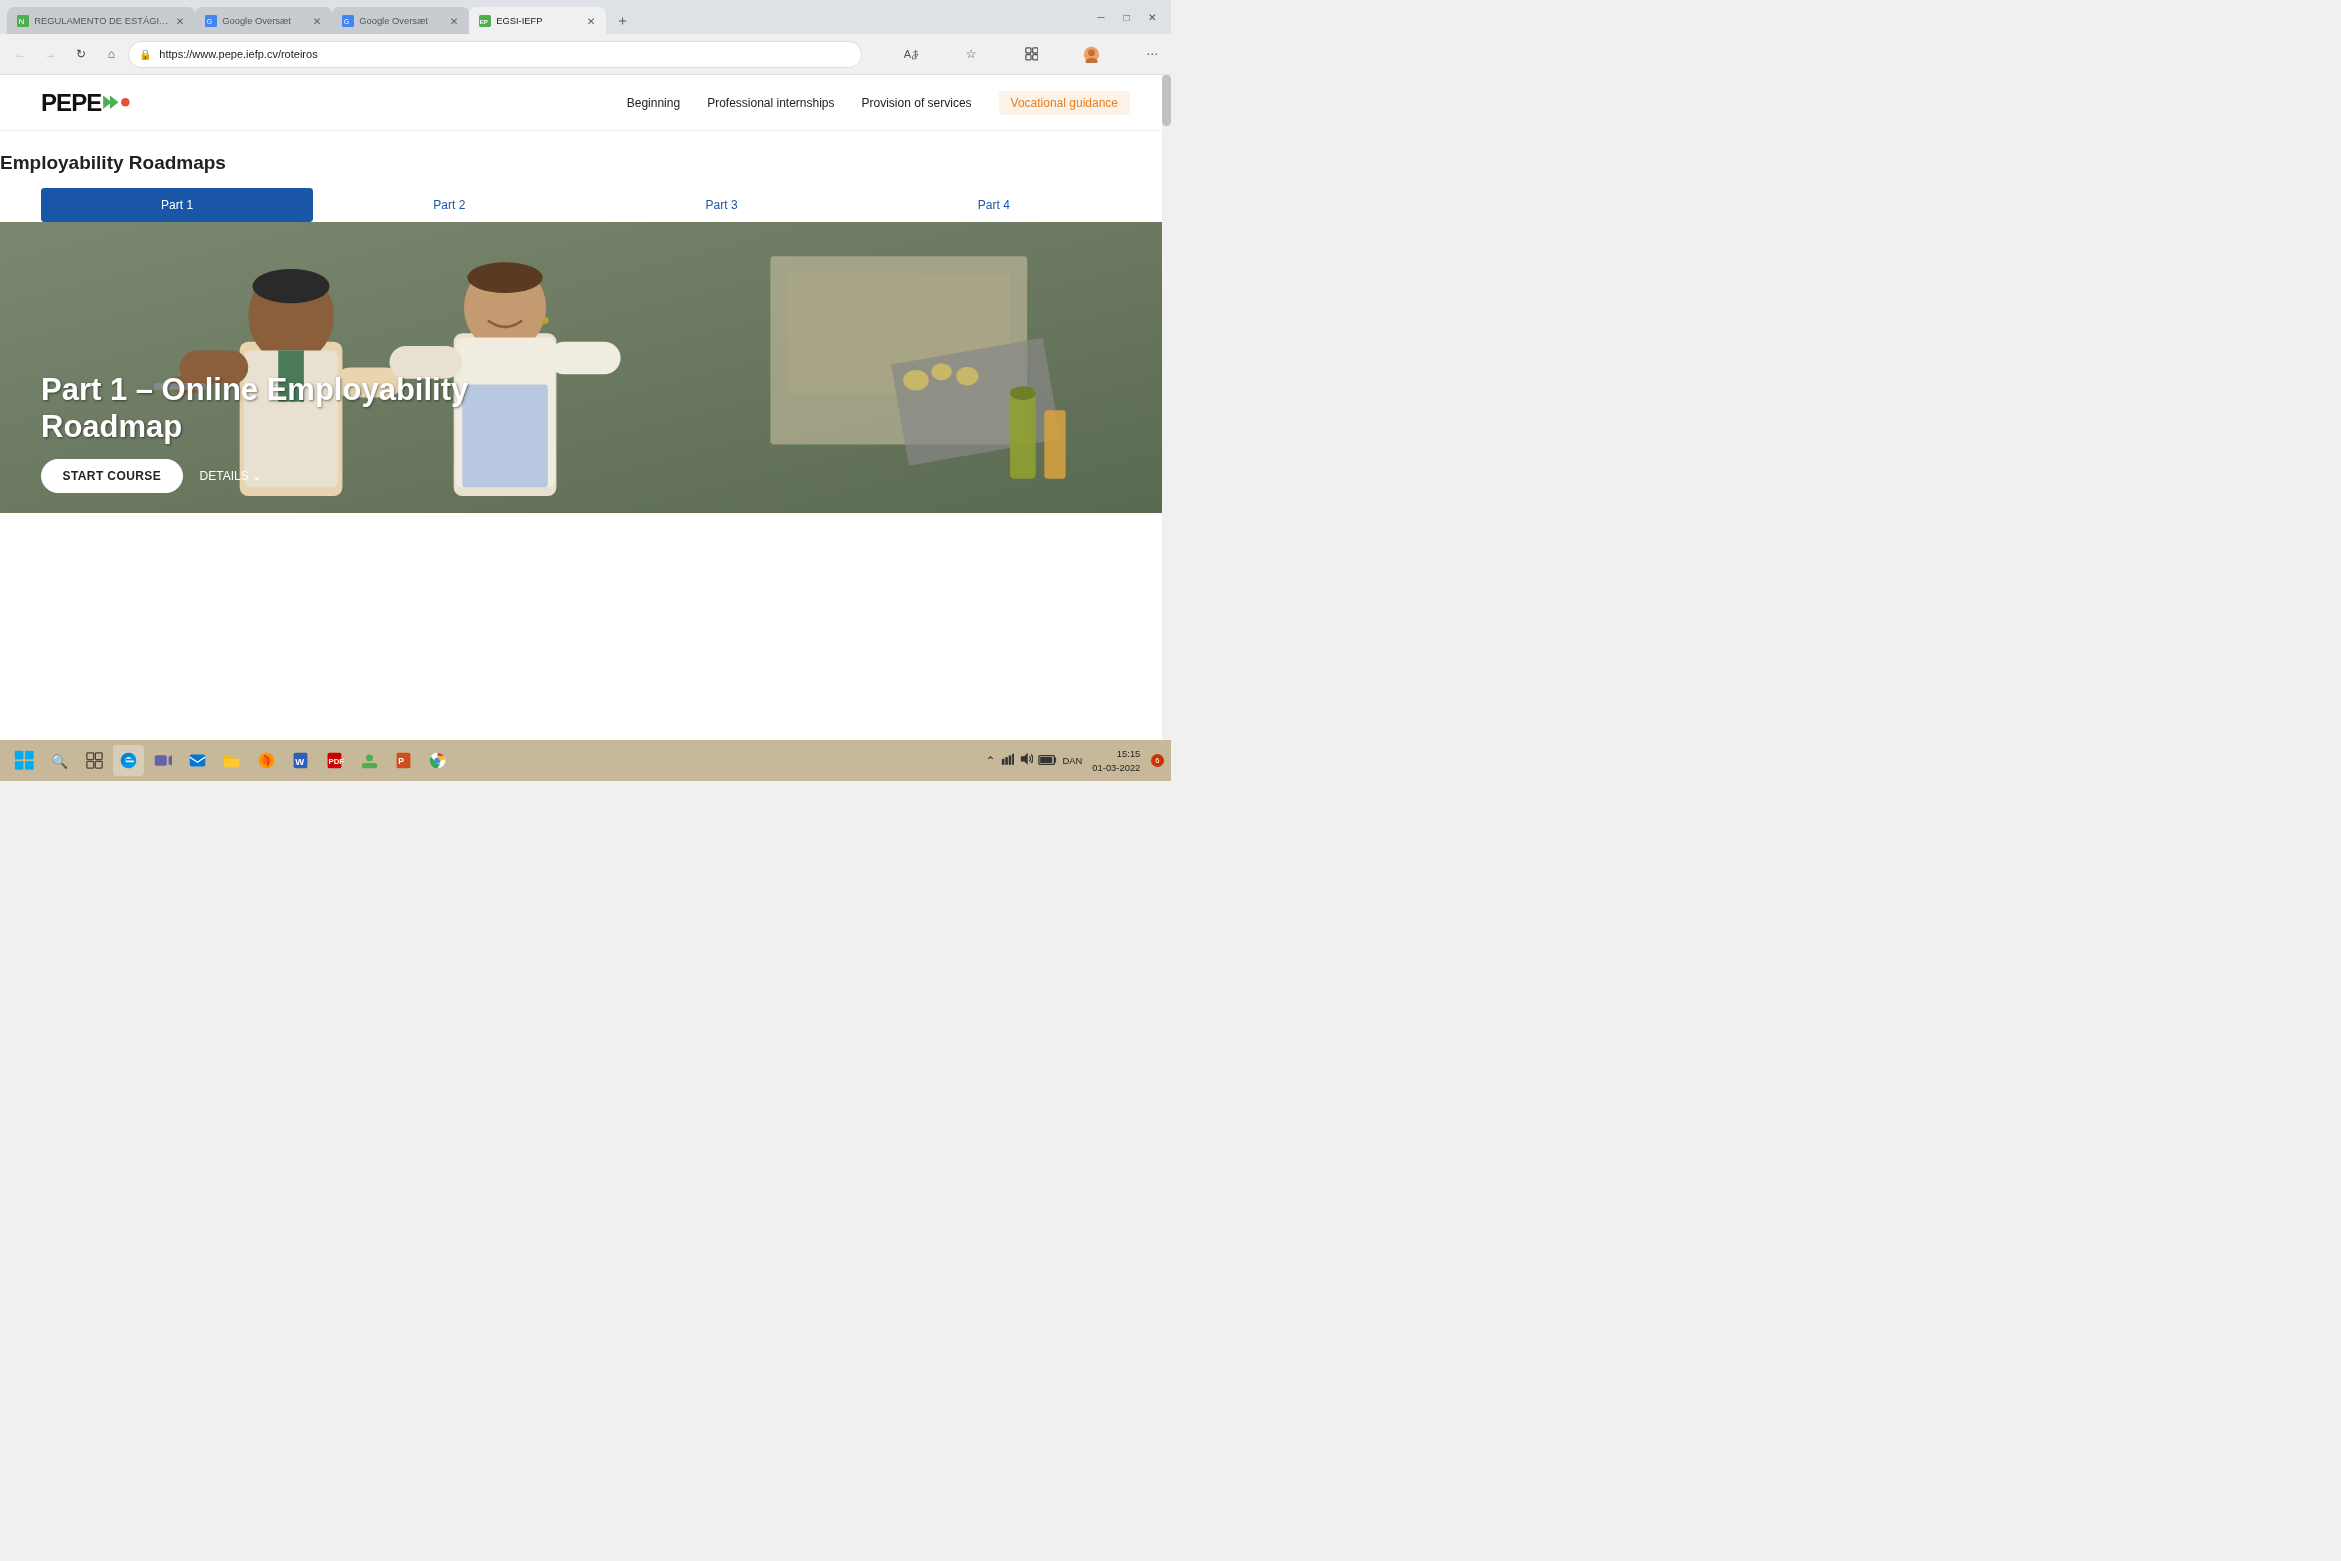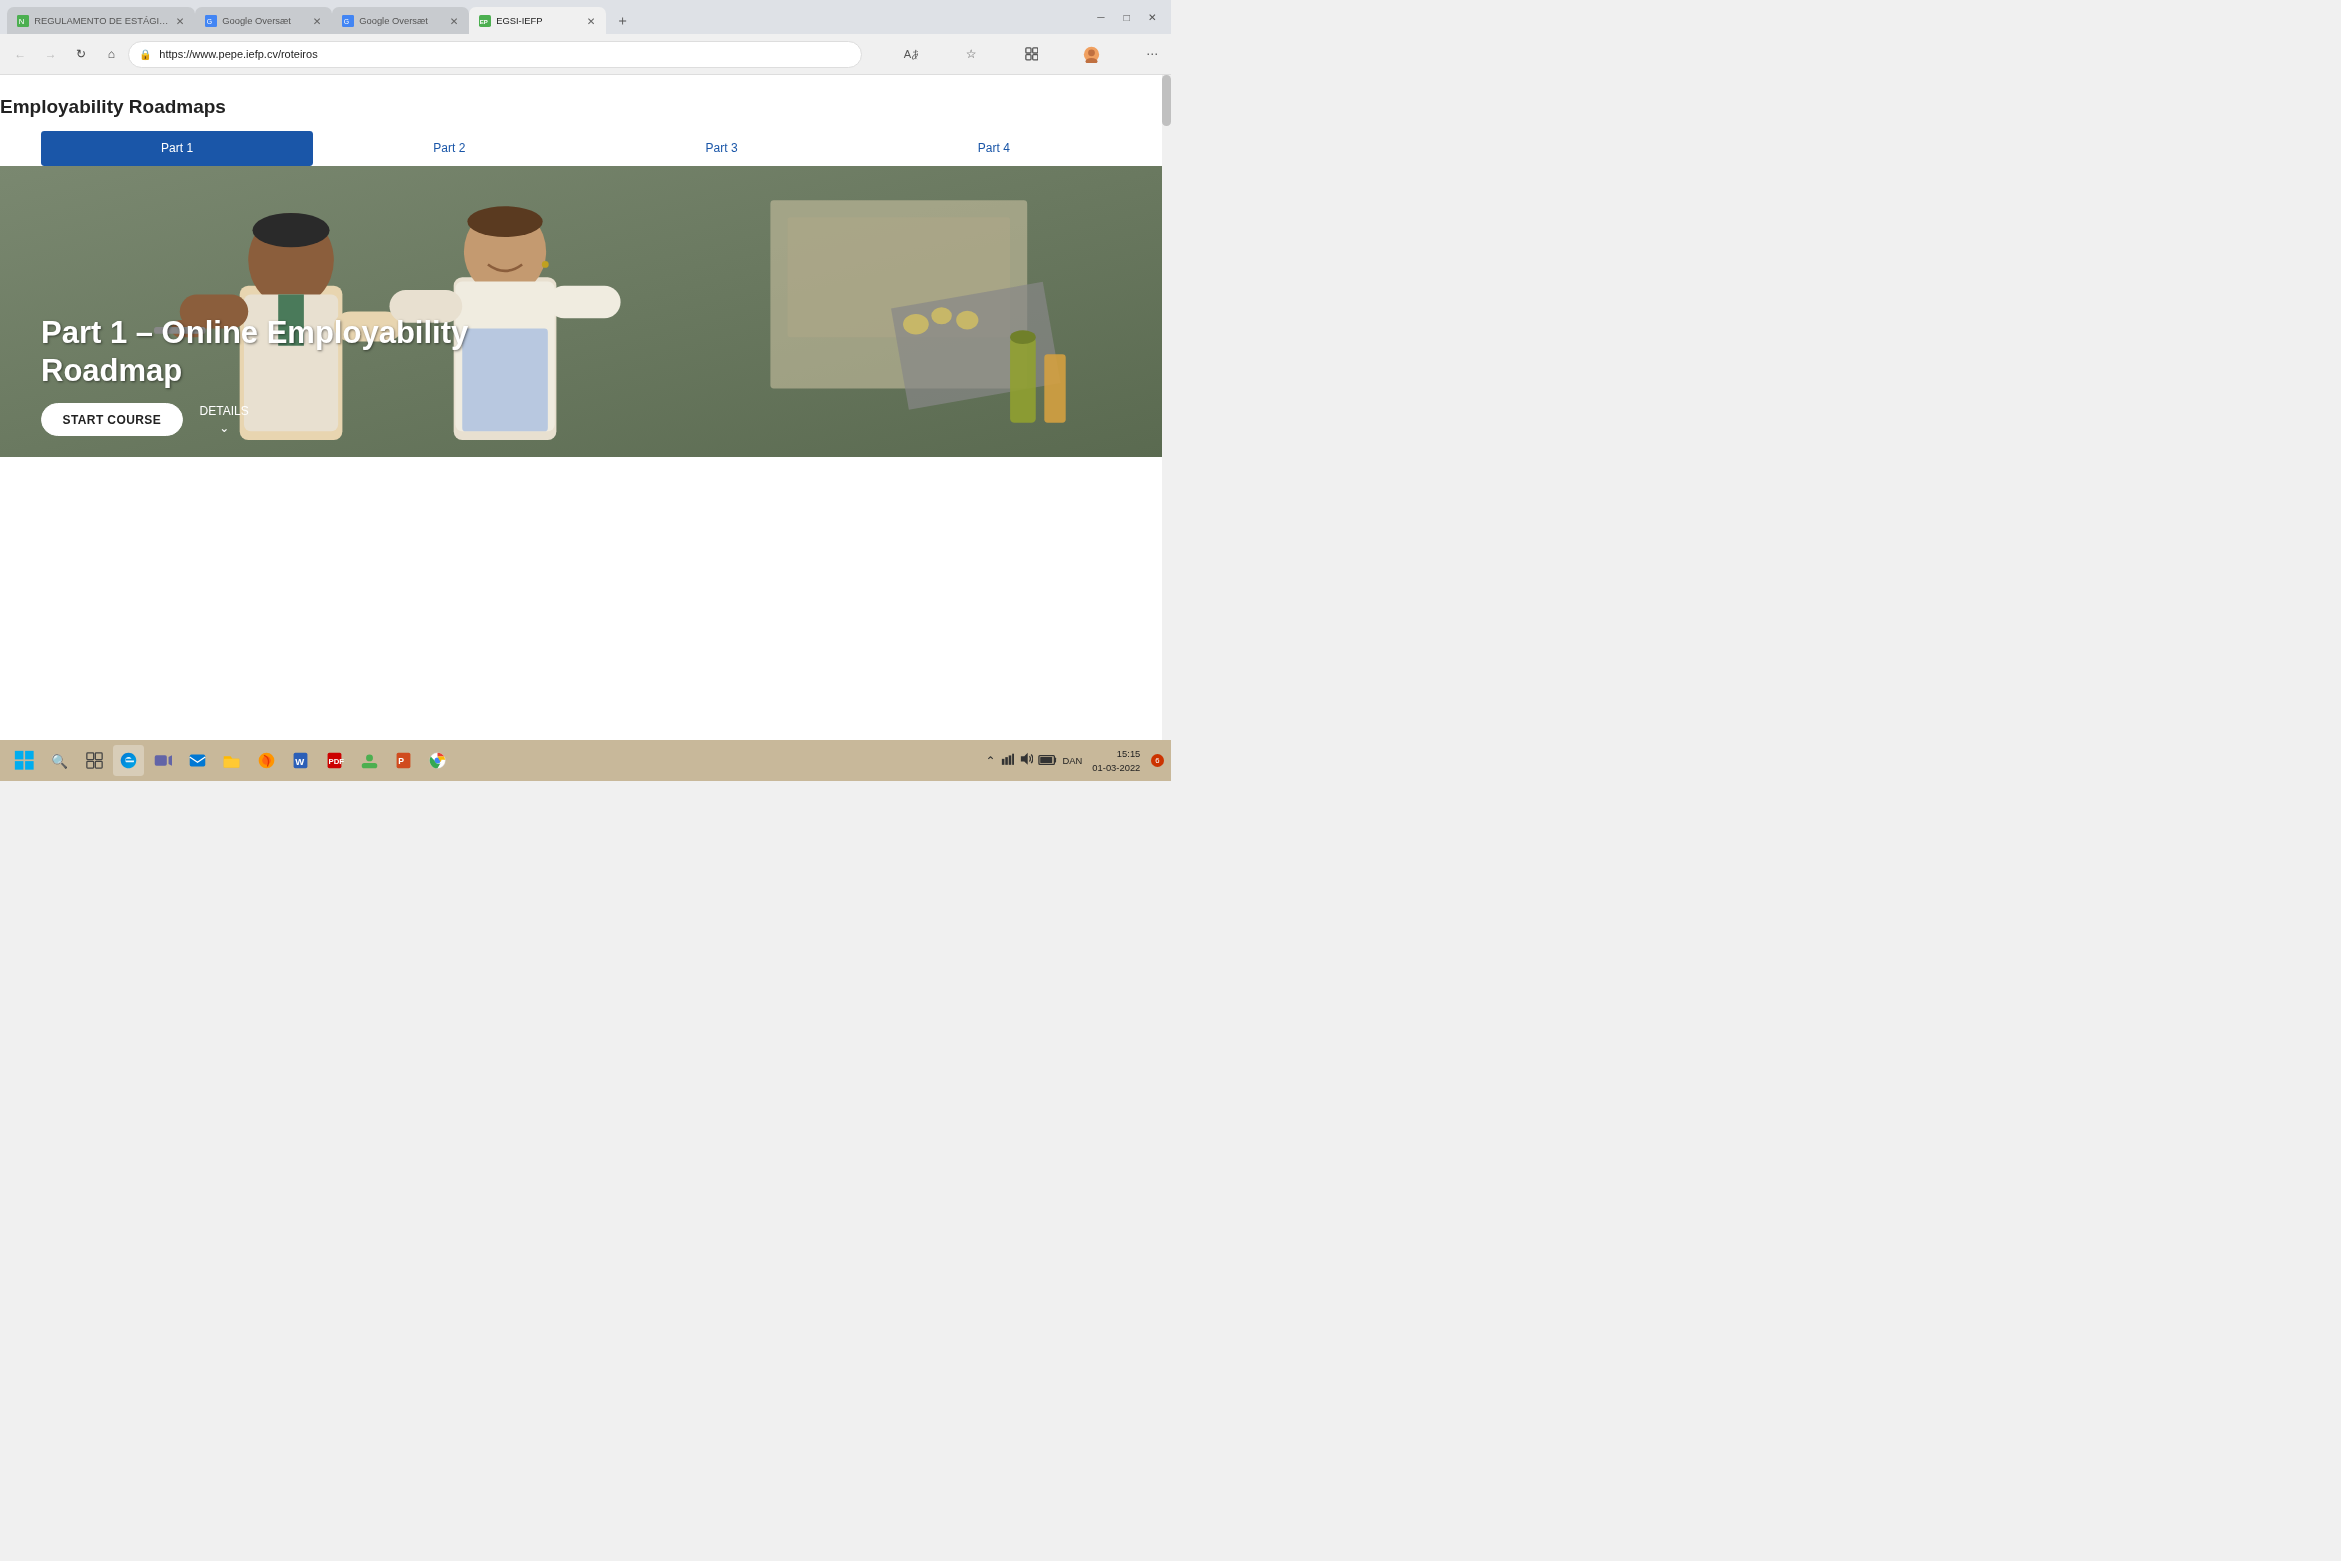--- a/index.html
+++ b/index.html
@@ -174,21 +174,20 @@
       letter-spacing: 0.4px;
     }
     .details-btn {
       color: white;
       font-size: 12px;
       cursor: pointer;
       display: flex;
       align-items: center;
       gap: 3.4px;
       font-weight: 500;
-      flex-direction: column;
     }
 
     
     .welcome-section {
       padding: 34px 41px;
       max-width: 770px;
     }
     .welcome-text { font-size: 13.7px; color: #333; line-height: 1.8; }
 
     
@@ -337,20 +336,42 @@
             <circle cx="10" cy="8" r="4" fill="#c07040"></circle>
             <ellipse cx="10" cy="18" rx="7" ry="4" fill="#c07040"></ellipse>
           </svg>
       </div>
       <div class="toolbar-icon">⋯</div>
     </div>
   </div>
 
   <div class="page-content">
 
+    <div class="site-header">
+
+      <div class="logo">
+        <span class="logo-pepe">PEPE</span>
+        <span style="display:inline-flex; align-items:center; margin-left:1.7px;">
+          <svg width="31" height="20.5" viewBox="0 0 36 24">
+
+            <polygon points="0,4 10,12 0,20" fill="#4CAF50"></polygon>
+            <polygon points="8,4 18,12 8,20" fill="#4CAF50"></polygon>
+
+            <circle cx="26" cy="12" r="5" fill="#e74c3c"></circle>
+          </svg>
+        </span>
+      </div>
+
+      <nav class="site-nav">
+        <a class="nav-item">Beginning</a>
+        <a class="nav-item">Professional internships</a>
+        <a class="nav-item">Provision of services</a>
+        <a class="nav-item active">Vocational guidance</a>
+      </nav>
+    </div>
 
     <div class="page-title-section">
       <h1 style="font-size:19px; font-weight:600; color:#222;">Employability Roadmaps</h1>
     </div>
 
     <div class="part-tabs">
       <div class="part-tab selected">Part 1</div>
       <div class="part-tab">Part 2</div>
       <div class="part-tab">Part 3</div>
       <div class="part-tab">Part 4</div>

